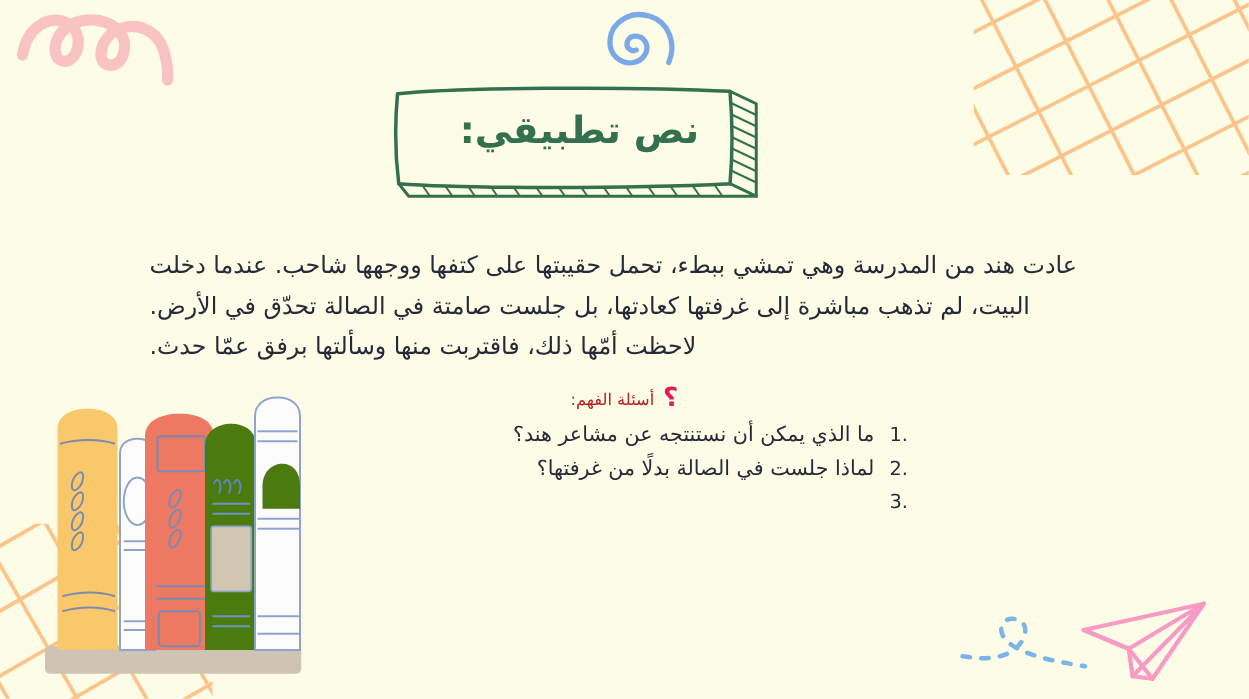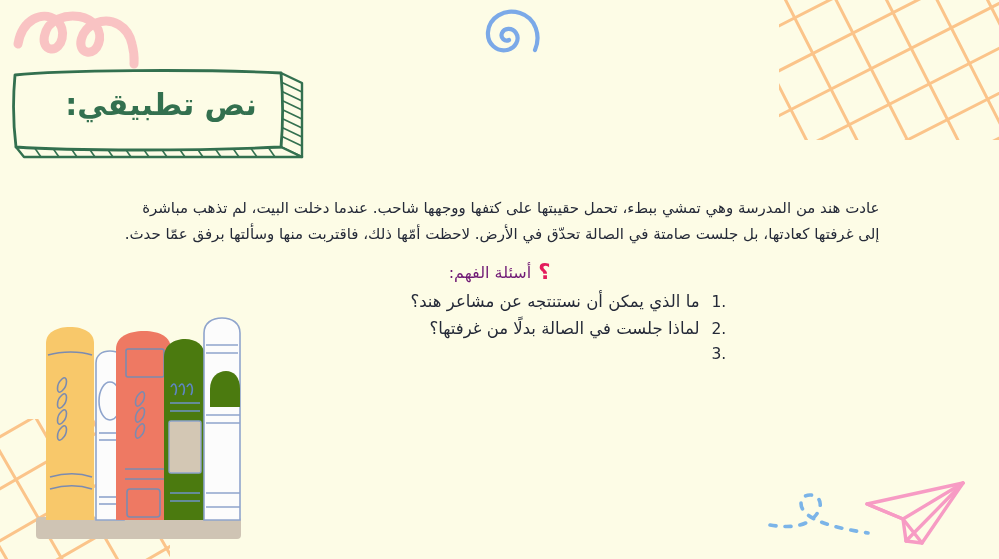--- a/index.html
+++ b/index.html
@@ -69,21 +69,21 @@
 
   
   .title-wrap {
     position: absolute;
     top: 62px;
     left: 0;
     width: 927px;
     height: 110px;
     display: flex;
     align-items: center;
-    justify-content: flex-end;
+    justify-content: center;
   }
   .title-box {
     position: relative;
     width: 322px;
     height: 104px;
   }
   .title-svg {
     position: absolute;
     inset: 0;
     width: 100%;
@@ -107,22 +107,22 @@
   .content {
     position: absolute;
     top: 196px;
     left: 0;
     width: 999px;
     direction: rtl;
   }
   .paragraph {
     width: 760px;
     margin: 0 auto;
-    text-align: right;
-    font-size: 15px;
+    text-align: left;
+    font-size: 19px;
     line-height: 1.72;
     color: #252A38;
     direction: rtl;
     font-family: "DejaVu Sans", sans-serif;
   }
 
   .questions-head {
     width: 760px;
     margin: 10px auto 0;
     text-align: center;
@@ -132,22 +132,22 @@
     line-height: 1.4;
   }
   .qmark {
     color: #E31C5C;
     font-weight: 700;
     font-size: 21px;
     margin-left: 7px;
     vertical-align: -1px;
   }
   .questions-head-label {
-    font-size: 16px;
-    color: #701a75;
+    font-size: 13px;
+    color: #b91c1c;
   }
 
   .qlist {
     width: 700px;
     margin: 2px auto 0;
     direction: rtl;
     list-style: none;
     padding: 0;
   }
   .qrow {

